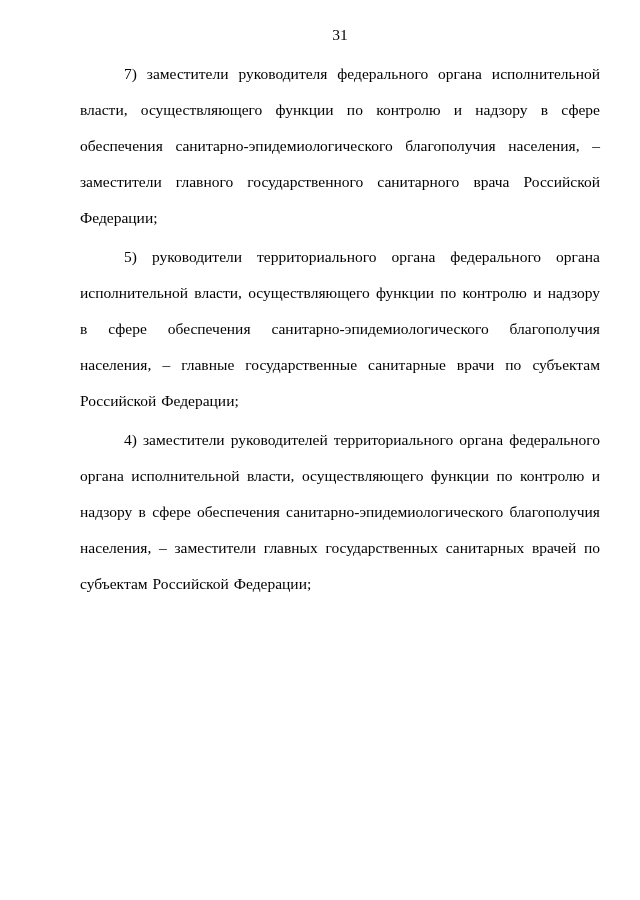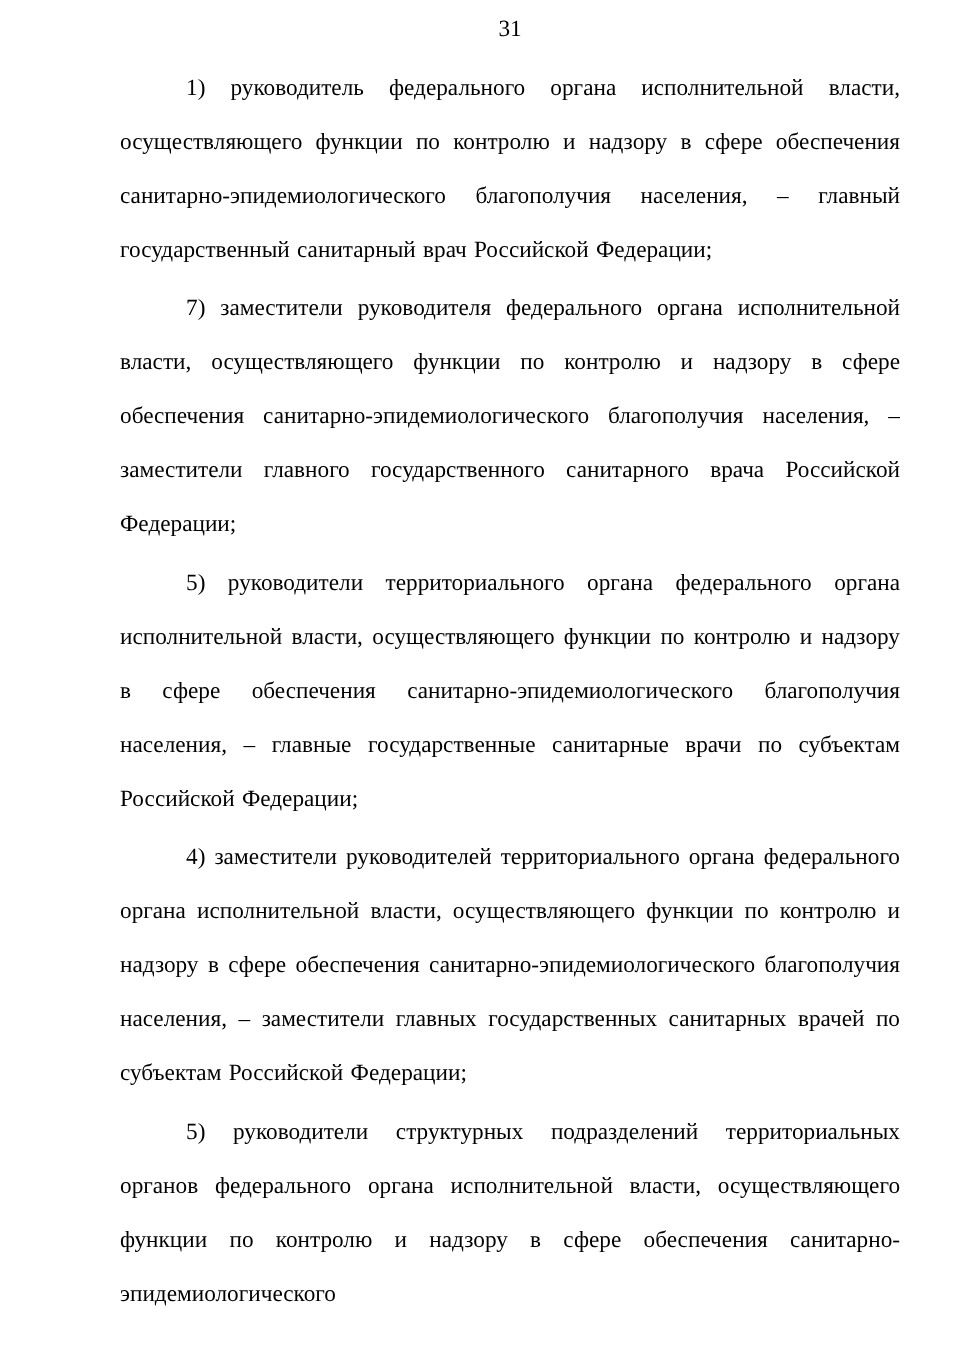--- a/index.html
+++ b/index.html
@@ -6,21 +6,21 @@
     margin: 0;
     padding: 0;
     background: #ffffff;
   }
   .page {
     position: relative;
     width: 640px;
     height: 900px;
     background: #ffffff;
     box-sizing: border-box;
-    padding: 11px 40px 0 80px;
+    padding: 26px 40px 0 80px;
     font-family: "Liberation Serif", "DejaVu Serif", serif;
     color: #000000;
     overflow: hidden;
   }
   .page-number {
     text-align: center;
     font-size: 15.5px;
     margin: 0 0 12px 0;
   }
   .para {
@@ -31,22 +31,20 @@
     margin: 0 0 3px 0;
     word-spacing: 1px;
   }
 </style>
 </head>
 <body>
 
 <div class="page">
   <div class="page-number">31</div>
 
-  <p class="para">1) руководитель федерального органа исполнительной власти, осуществляющего функции по контролю и надзору в сфере обеспечения санитарно-эпидемиологического благополучия населения, – главный государственный санитарный врач Российской Федерации;</p>
 
   <p class="para">7) заместители руководителя федерального органа исполнительной власти, осуществляющего функции по контролю и надзору в сфере обеспечения санитарно-эпидемиологического благополучия населения, – заместители главного государственного санитарного врача Российской Федерации;</p>
 
   <p class="para">5) руководители территориального органа федерального органа исполнительной власти, осуществляющего функции по контролю и надзору в сфере обеспечения санитарно-эпидемиологического благополучия населения, – главные государственные санитарные врачи по субъектам Российской Федерации;</p>
 
   <p class="para">4) заместители руководителей территориального органа федерального органа исполнительной власти, осуществляющего функции по контролю и надзору в сфере обеспечения санитарно-эпидемиологического благополучия населения, – заместители главных государственных санитарных врачей по субъектам Российской Федерации;</p>
 
-  <p class="para">5) руководители структурных подразделений территориальных органов федерального органа исполнительной власти, осуществляющего функции по контролю и надзору в сфере обеспечения санитарно-эпидемиологического</p>
 </div>
 
 </body></html>

